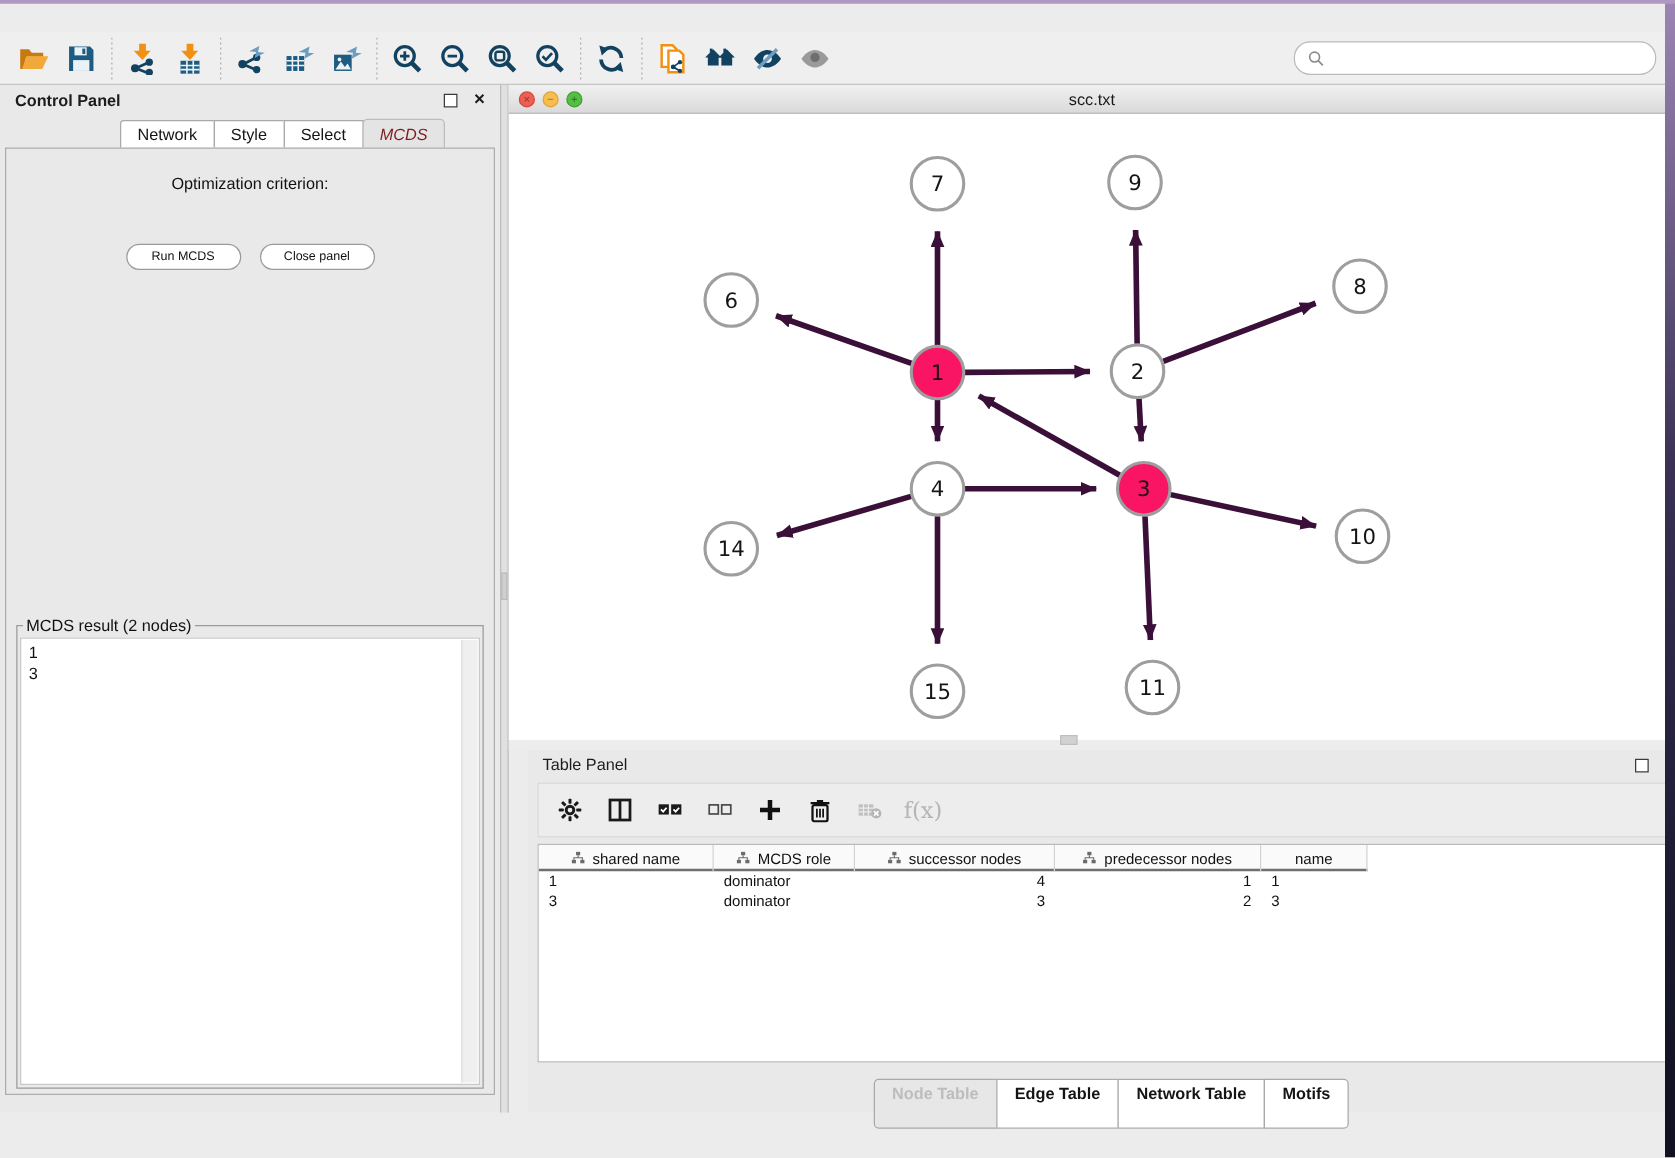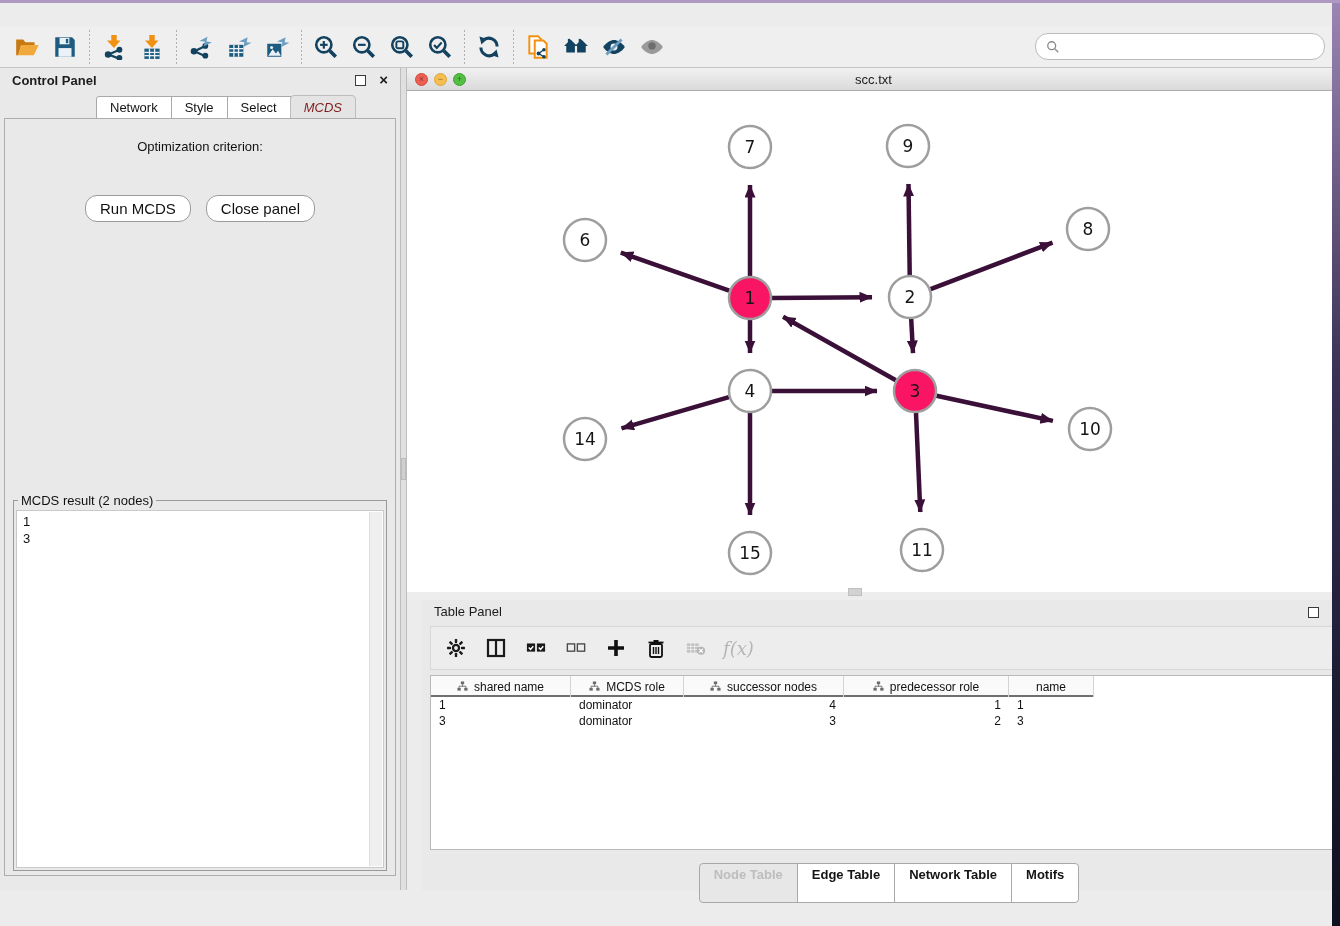--- a/index.html
+++ b/index.html
@@ -34,21 +34,21 @@
   .cp-float { right:34px; } .cp-close { right:12px; }
   .cp-tabs { position:absolute; left:76px; top:28px; display:flex;margin-left:20px; }
   .cp-tab { font-size:13px; color:#141414; background:#FFFFFF; border:1px solid #A9A9A9; padding:3px 13px 4px; margin-right:-1px; cursor:pointer; }
   .cp-tab:first-child { border-radius:3px 0 0 3px; }
   .cp-tab.disabled { background:#E4E4E4; color:#7f1d1d; border-radius:4px; border-color:#BDBDBD; padding:4px 13px 5px; position:relative; top:-1px;font-style:italic; }
   .cp-body { position:absolute; left:4px; top:50px; width:392px; height:758px; background:#E9E9E9; border:1px solid #ADADAD; }
   .opt-label { position:absolute; left:0; right:0; top:20px; text-align:center; font-size:13px; color:#111; }
   .criterion { position:absolute; left:40px; top:42px; width:312px; height:23px; background:#FFFFFF; border:1px solid #A5A5A5; border-radius:4px; font-size:13px; color:#111; display:flex; align-items:center; padding:0 24px 0 10px; cursor:pointer; }
   .criterion .stepper { position:absolute; right:7px; top:3px; font-size:8px; line-height:8px; color:#555; text-align:center; }
   .cp-buttons { position:absolute; left:0; right:0; top:76px; display:flex; justify-content:center; gap:15px; }
-  .cp-btn { background:#FFFFFF; border:1px solid #9B9B9B; border-radius:12px; font-size:15px; color:#111; padding:4px 14px; min-width:92px; cursor:pointer; font-family:"Liberation Sans",sans-serif; }
+  .cp-btn { background:#FFFFFF; border:1px solid #9B9B9B; border-radius:12px; font-size:10px; color:#111; padding:4px 14px; min-width:92px; cursor:pointer; font-family:"Liberation Sans",sans-serif; }
   .result-fieldset { position:absolute; left:8px; top:374px; width:374px; height:378px; border:1px solid #9A9A9A; }
   .result-fieldset legend { font-size:13px; color:#111; margin-left:4px; padding:0 3px; }
   .result-inner { position:absolute; left:2px; right:2px; top:2px; bottom:2px; background:#FFFFFF; border:1px solid #C9C9C9; }
   .result-text { position:absolute; left:6px; top:2px; right:18px; bottom:2px; font-size:13px; color:#111; white-space:pre; line-height:17px; }
   .result-scroll { position:absolute; right:1px; top:1px; bottom:1px; width:13px; background:#EFEFEF; border-left:1px solid #DDD; }
 
   
   .v-splitter { position:absolute; left:400px; top:68px; width:7px; height:822px; background:#E0E0E0; border-left:1px solid #BDBDBD; border-right:1px solid #BDBDBD; cursor:col-resize; }
   .v-splitter .handle { position:absolute; left:0px; top:390px; width:5px; height:22px; background:#CFCFCF; border:1px solid #BBB; }
   .h-splitter { position:absolute; left:407px; top:592px; width:933px; height:8px; background:#EDEDED; cursor:row-resize; }
@@ -63,21 +63,21 @@
   .graph-svg text { font-family:"DejaVu Sans","Liberation Sans",sans-serif; }
 
   
   .table-panel { position:absolute; left:422px; top:600px; width:933px; height:290px; background:#E9E9E9; }
   .tp-head { position:relative; height:24px; }
   .tp-head .ptitle { position:absolute; left:12px; top:4px; font-size:13px; color:#1C1C1C; }
   .tp-float { right:36px; } .tp-close { right:14px; }
   .tp-toolbar { position:absolute; left:8px; top:26px; right:8px; height:44px; background:#EDEDED; border:1px solid #D7D7D7; display:flex; align-items:center; padding-left:12px; gap:14px; }
   .tpbtn { width:26px; height:26px; border:none; background:transparent; display:flex; align-items:center; justify-content:center; cursor:pointer; }
   .tpbtn svg { width:20px; height:20px; }
-  .fx-label { font-family:"DejaVu Serif","Liberation Serif",serif; font-style:italic; font-size:18px; color:#B5B5B5; }
+  .fx-label { font-family:"DejaVu Serif","Liberation Serif",serif; font-size:18px; color:#B5B5B5; }
   .tbl-wrap { position:absolute; left:8px; top:75px; width:917px; height:175px; background:#FFFFFF; border:1px solid #B9B9B9; overflow:hidden; }
   .tbl-header { display:flex; height:21px; border-bottom:2px solid #6F6F6F; width:fit-content; background:#FAFAFA; }
   .th { display:flex; align-items:center; justify-content:center; gap:6px; font-size:12px; color:#111; border-right:1px solid #D4D4D4; height:21px; }
   .th svg { width:11px; height:11px; }
   .tbl-row { display:flex; height:16px; align-items:center; }
   .td { font-size:12px; color:#111; padding:0 8px; overflow:hidden; white-space:nowrap; }
   .tp-tabs { position:absolute; left:0; right:0; top:263px; display:flex; justify-content:center; }
   .tp-tab { font-size:13px; font-weight:bold; color:#141414; background:#FFFFFF; border:1px solid #A9A9A9; padding:3px 14px 20px; margin-right:-1px; cursor:pointer; }
   .tp-tab:first-child { border-radius:4px 0 0 4px; }
   .tp-tab:last-child { border-radius:0 4px 4px 0; }
@@ -489,21 +489,21 @@
             <svg viewBox="0 0 12 12">
               <g fill="#6B6B6B">
                 <rect x="4.2" y="0.5" width="3.6" height="3"></rect>
                 <rect x="0.5" y="7.5" width="3.6" height="3"></rect>
                 <rect x="7.9" y="7.5" width="3.6" height="3"></rect>
               </g>
               <g stroke="#6B6B6B" stroke-width="1" fill="none">
                 <path d="M6 3.5v2.2M2.3 7.5V5.7h7.4v1.8"></path>
               </g>
             </svg>
-            <span>predecessor role</span>
+            <span>predecessor nodes</span>
           </div>
           <div class="th" style="width:85px">
             <span>name</span>
           </div>
         </div>
       <div id="tbl-body">
           <div class="tbl-row">
             <div class="td" style="width:140px;text-align:left">1</div>
             <div class="td" style="width:113px;text-align:left">dominator</div>
             <div class="td" style="width:160px;text-align:right">4</div>

